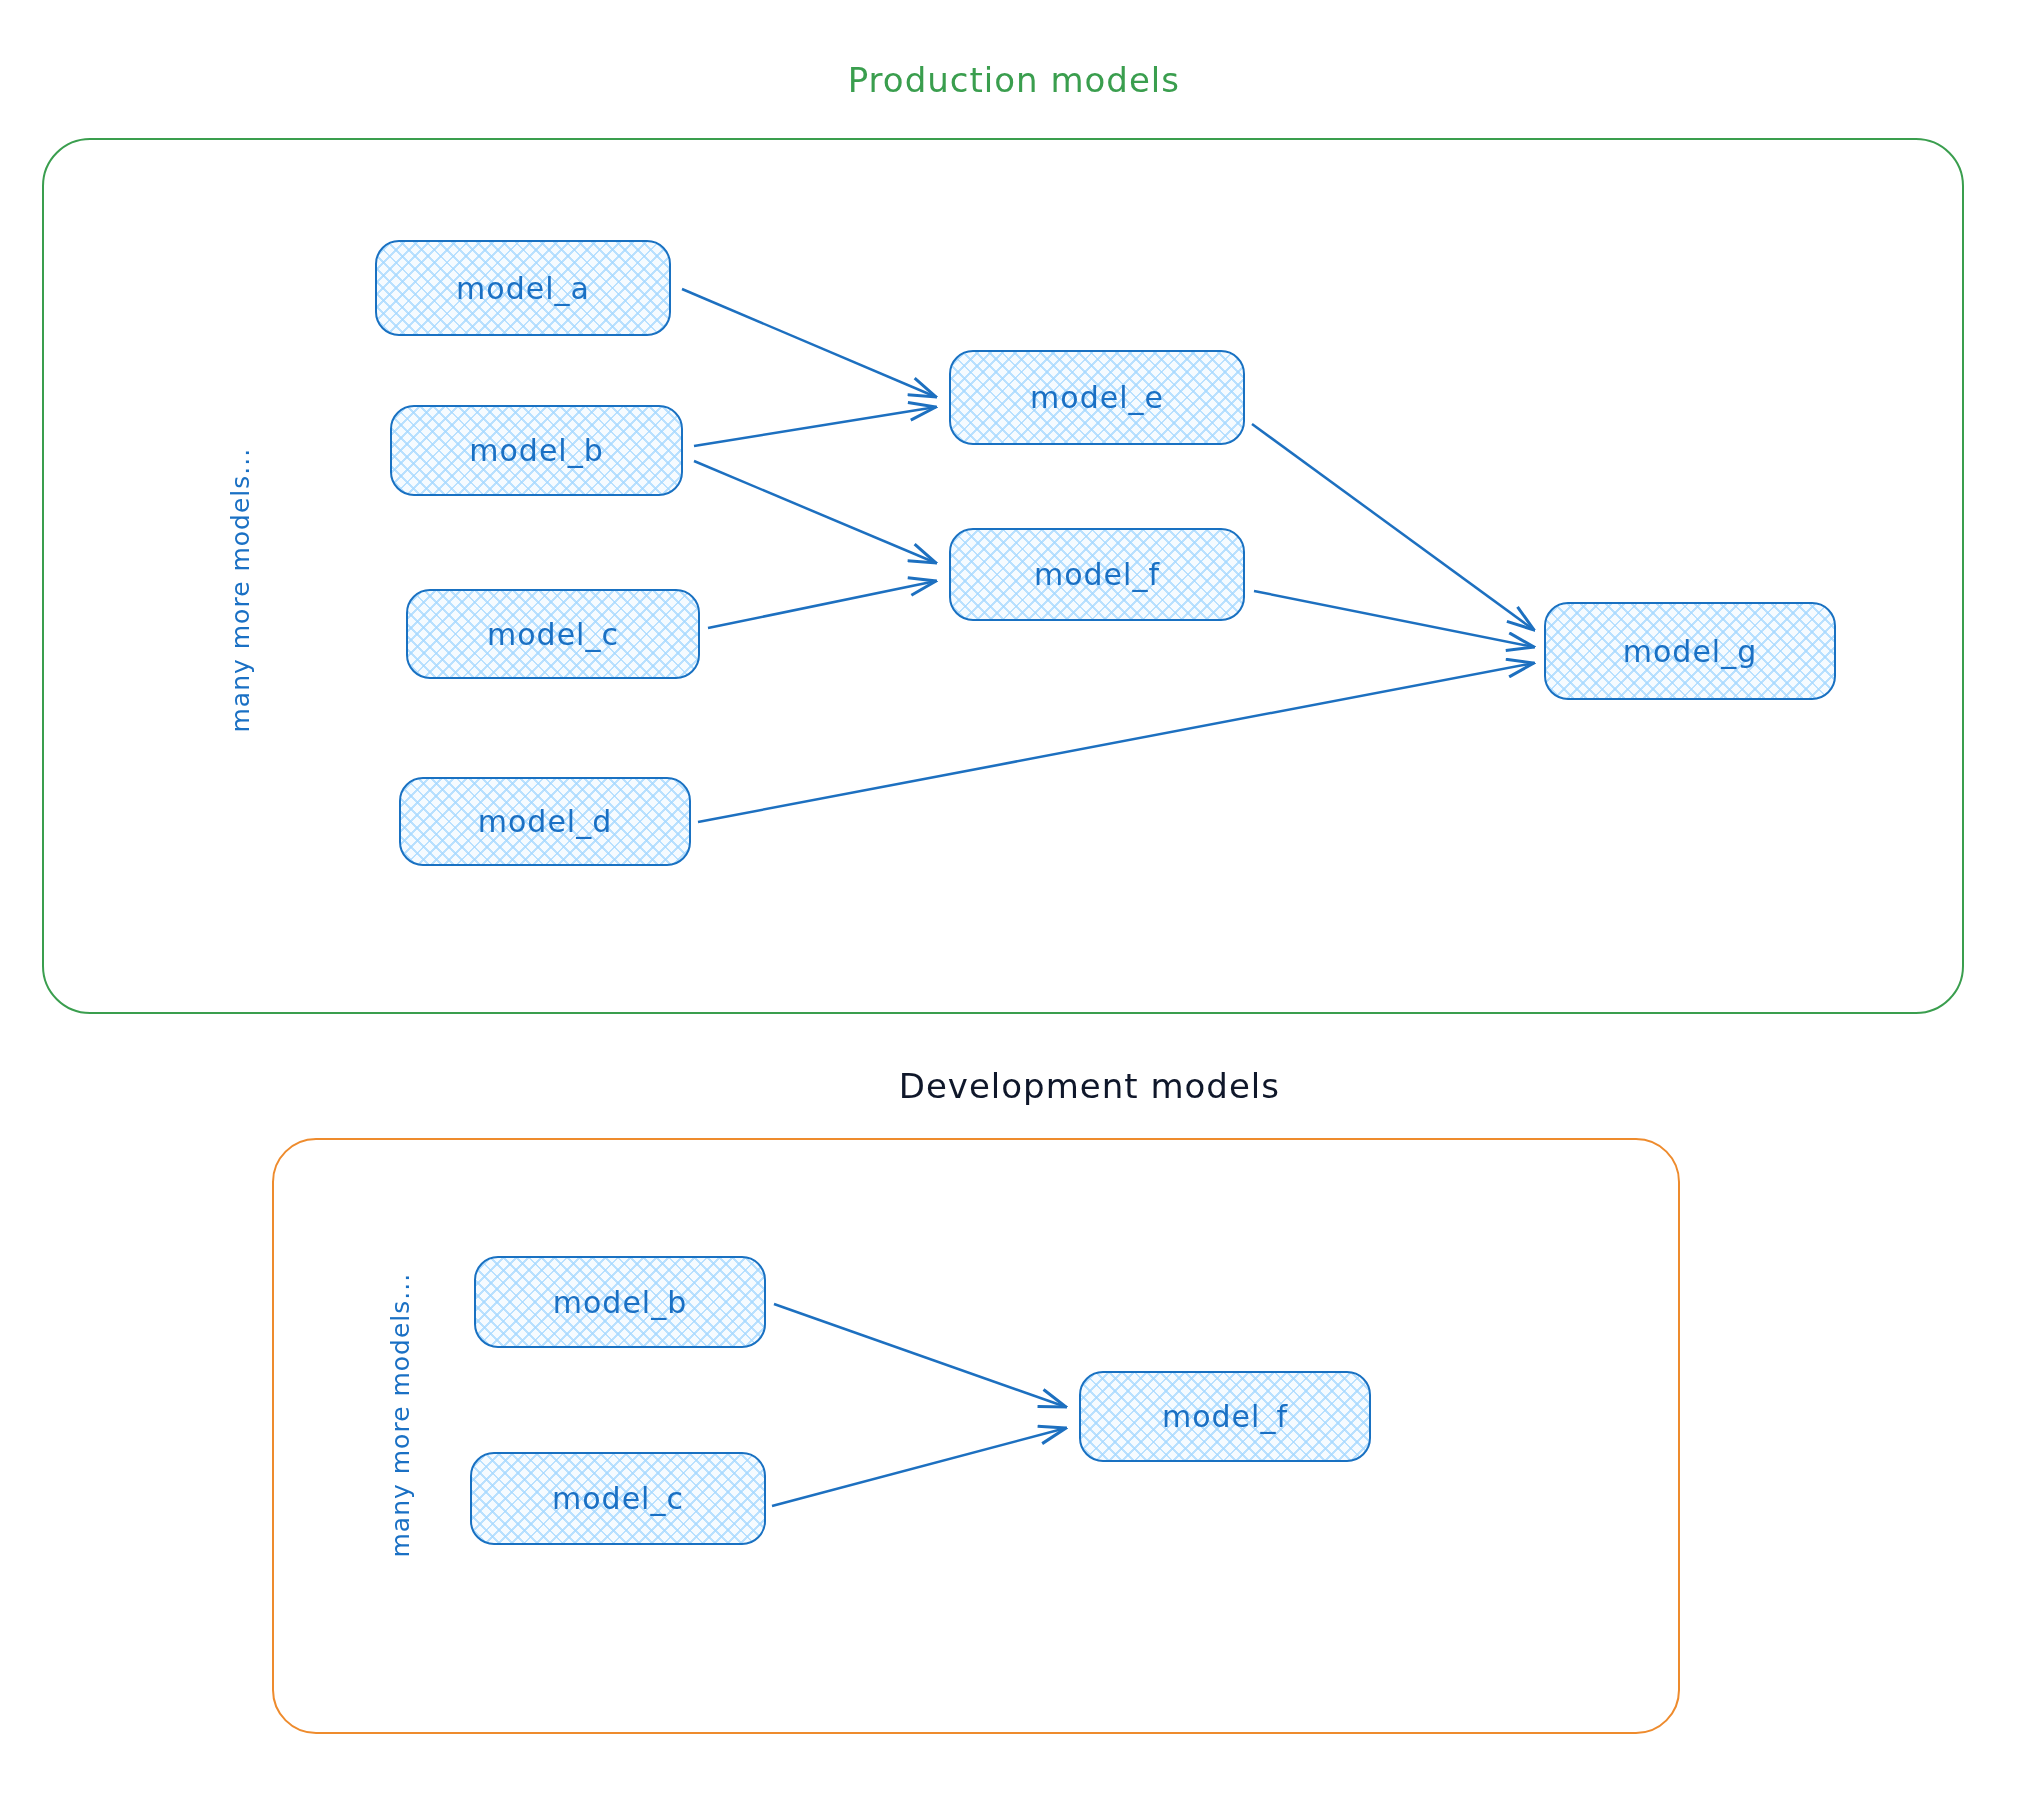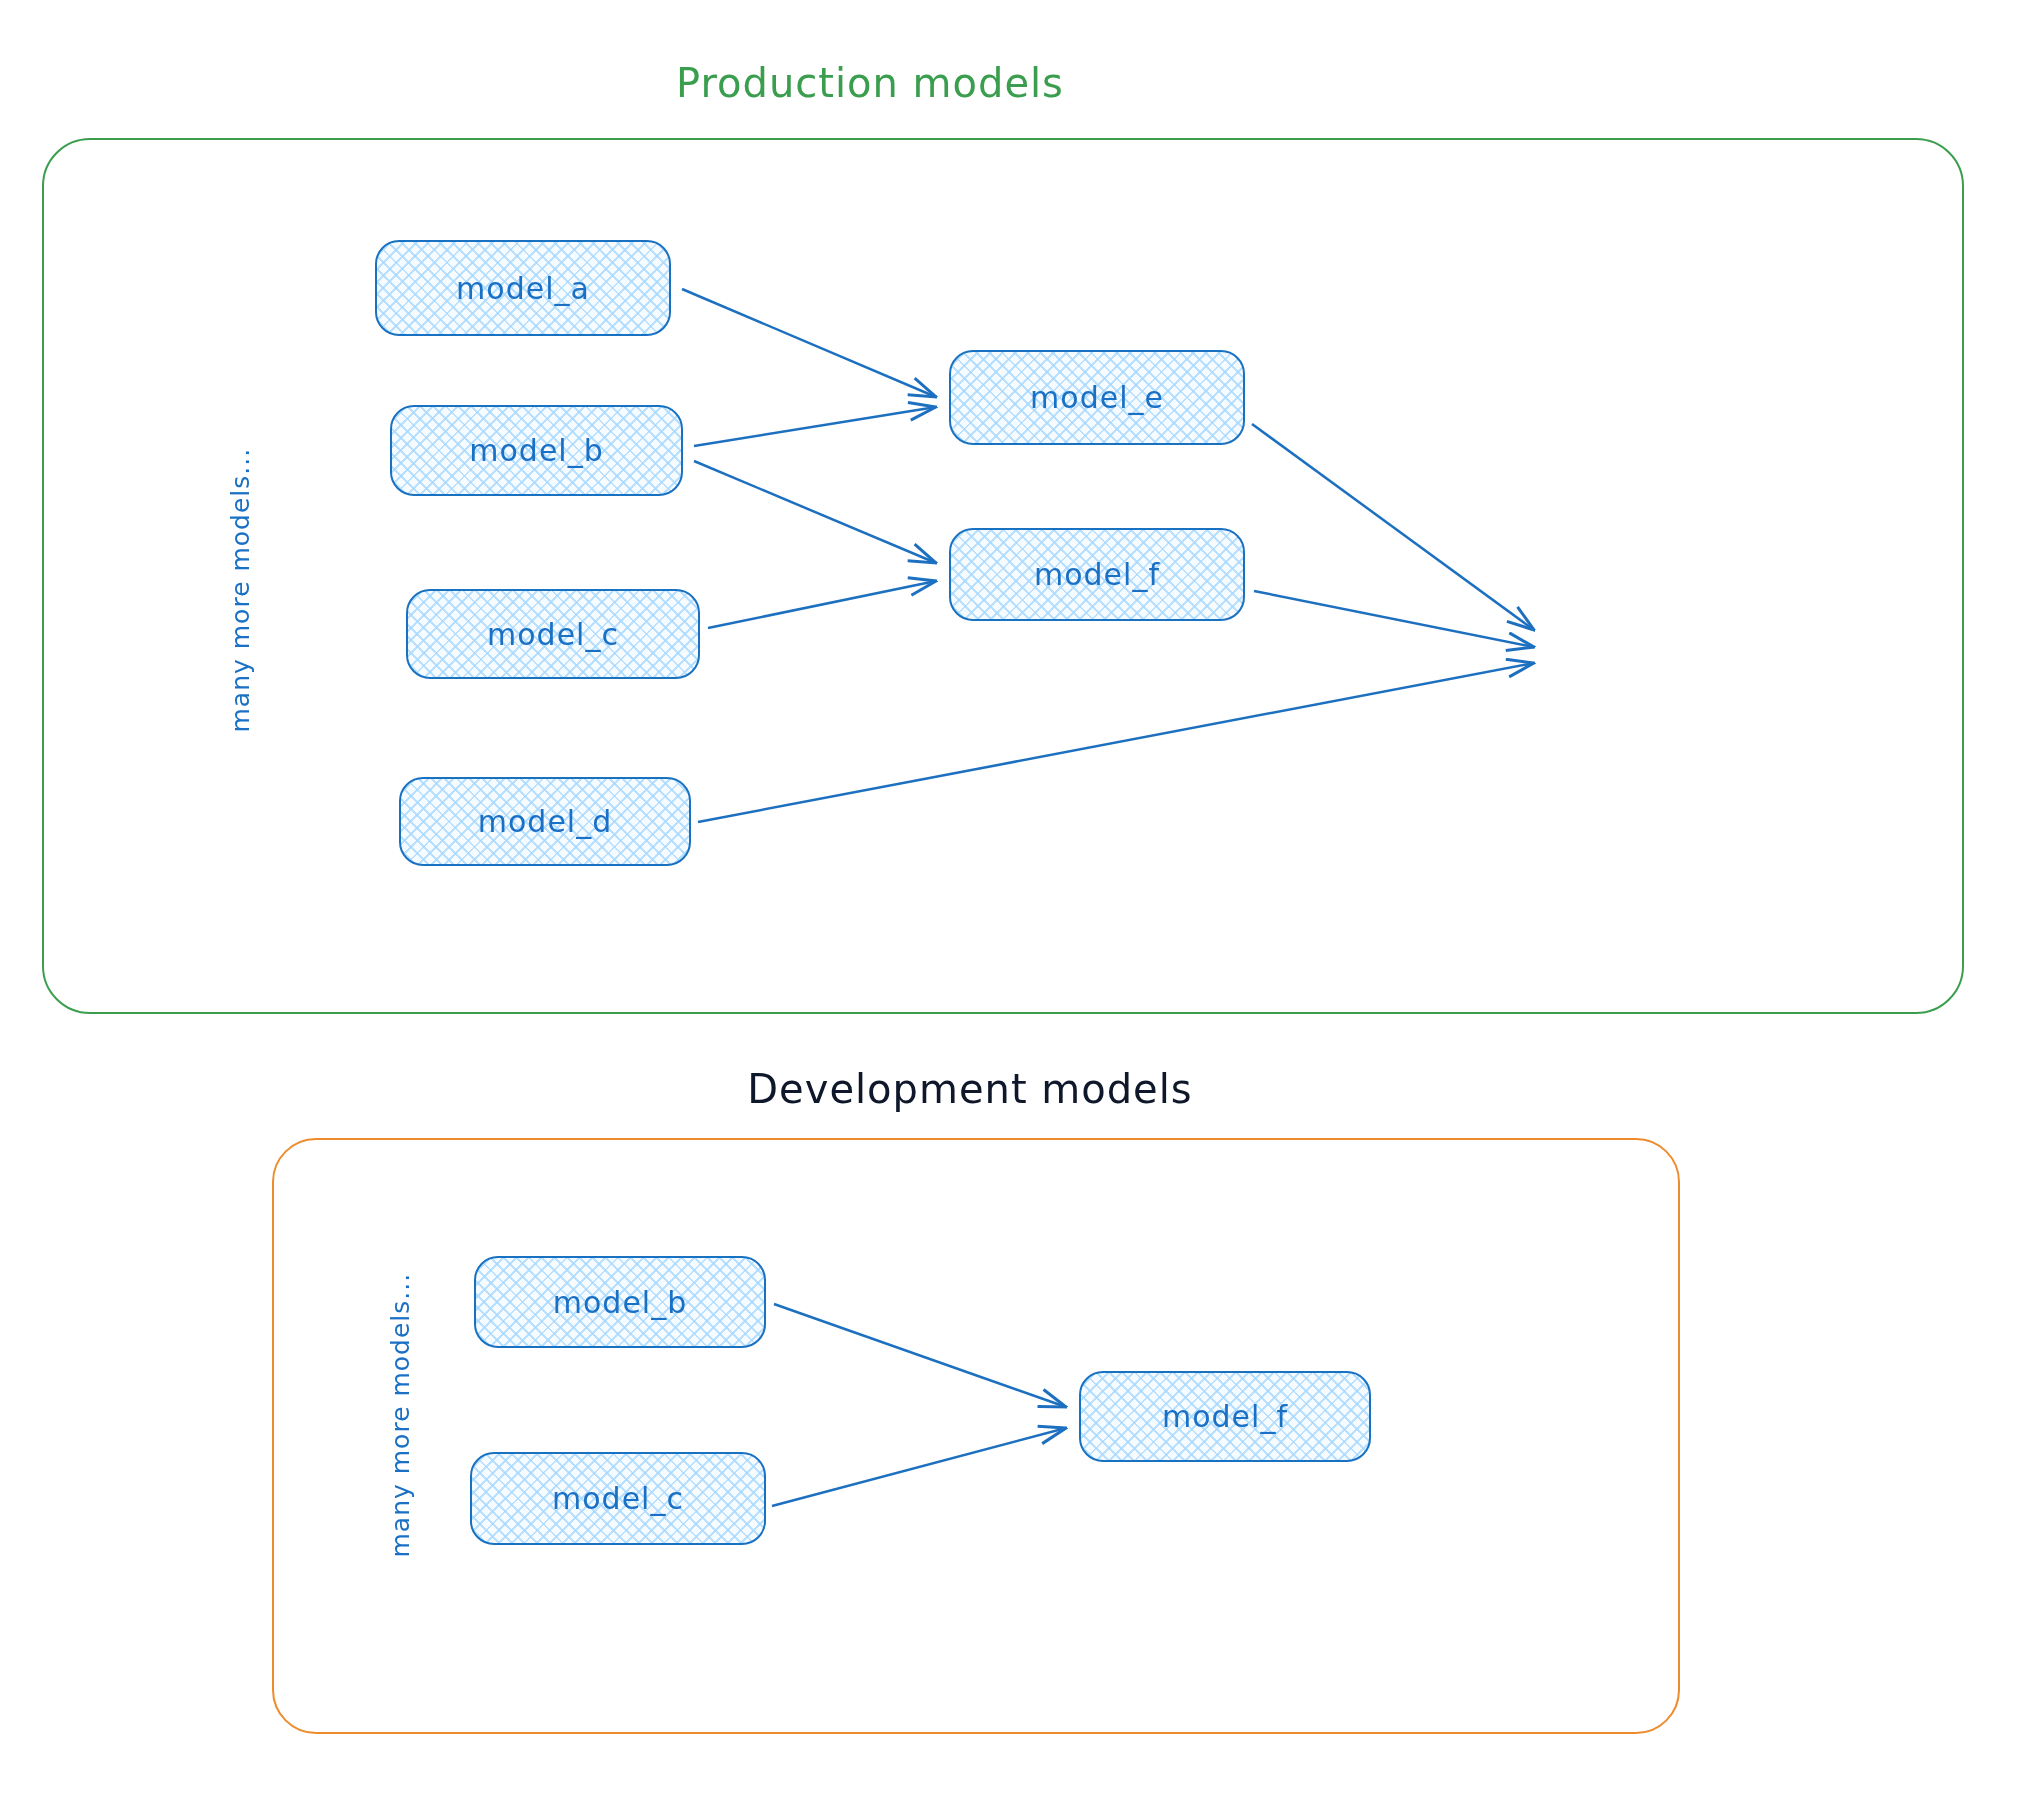--- a/index.html
+++ b/index.html
@@ -10,22 +10,22 @@
   }
   #canvas {
     position: relative;
     width: 2024px;
     height: 1818px;
     background: #ffffff;
     overflow: hidden;
   }
   .section-title {
     position: absolute;
-    text-align: center;
-    font-size: 40px;
+    text-align: right;
+    font-size: 34px;
     letter-spacing: 1px;
     white-space: nowrap;
   }
   .title-production { left: 560px; top: 60px; width: 620px; color: #3a9e4e; }
   .title-development { left: 660px; top: 1066px; width: 620px; color: #0f172a; }
 
   .container-box {
     position: absolute;
     background: transparent;
   }
@@ -98,20 +98,21 @@
   <div class="node" style="left:390px; top:405px; width:293px; height:91px;">model_b</div>
 
   <div class="node" style="left:406px; top:589px; width:294px; height:90px;">model_c</div>
 
   <div class="node" style="left:399px; top:777px; width:292px; height:89px;">model_d</div>
 
   <div class="node" style="left:949px; top:350px; width:296px; height:95px;">model_e</div>
 
   <div class="node" style="left:949px; top:528px; width:296px; height:93px;">model_f</div>
 
+  <div class="node" style="left:1544px; top:602px; width:292px; height:98px;">model_g</div>
 
   <div class="section-title title-development">Development models</div>
 
   <div class="container-box container-development"></div>
 
   <div class="side-label side-label-development">many more models...</div>
 
   <div class="node" style="left:474px; top:1256px; width:292px; height:92px;">model_b</div>
 
   <div class="node" style="left:470px; top:1452px; width:296px; height:93px;">model_c</div>

